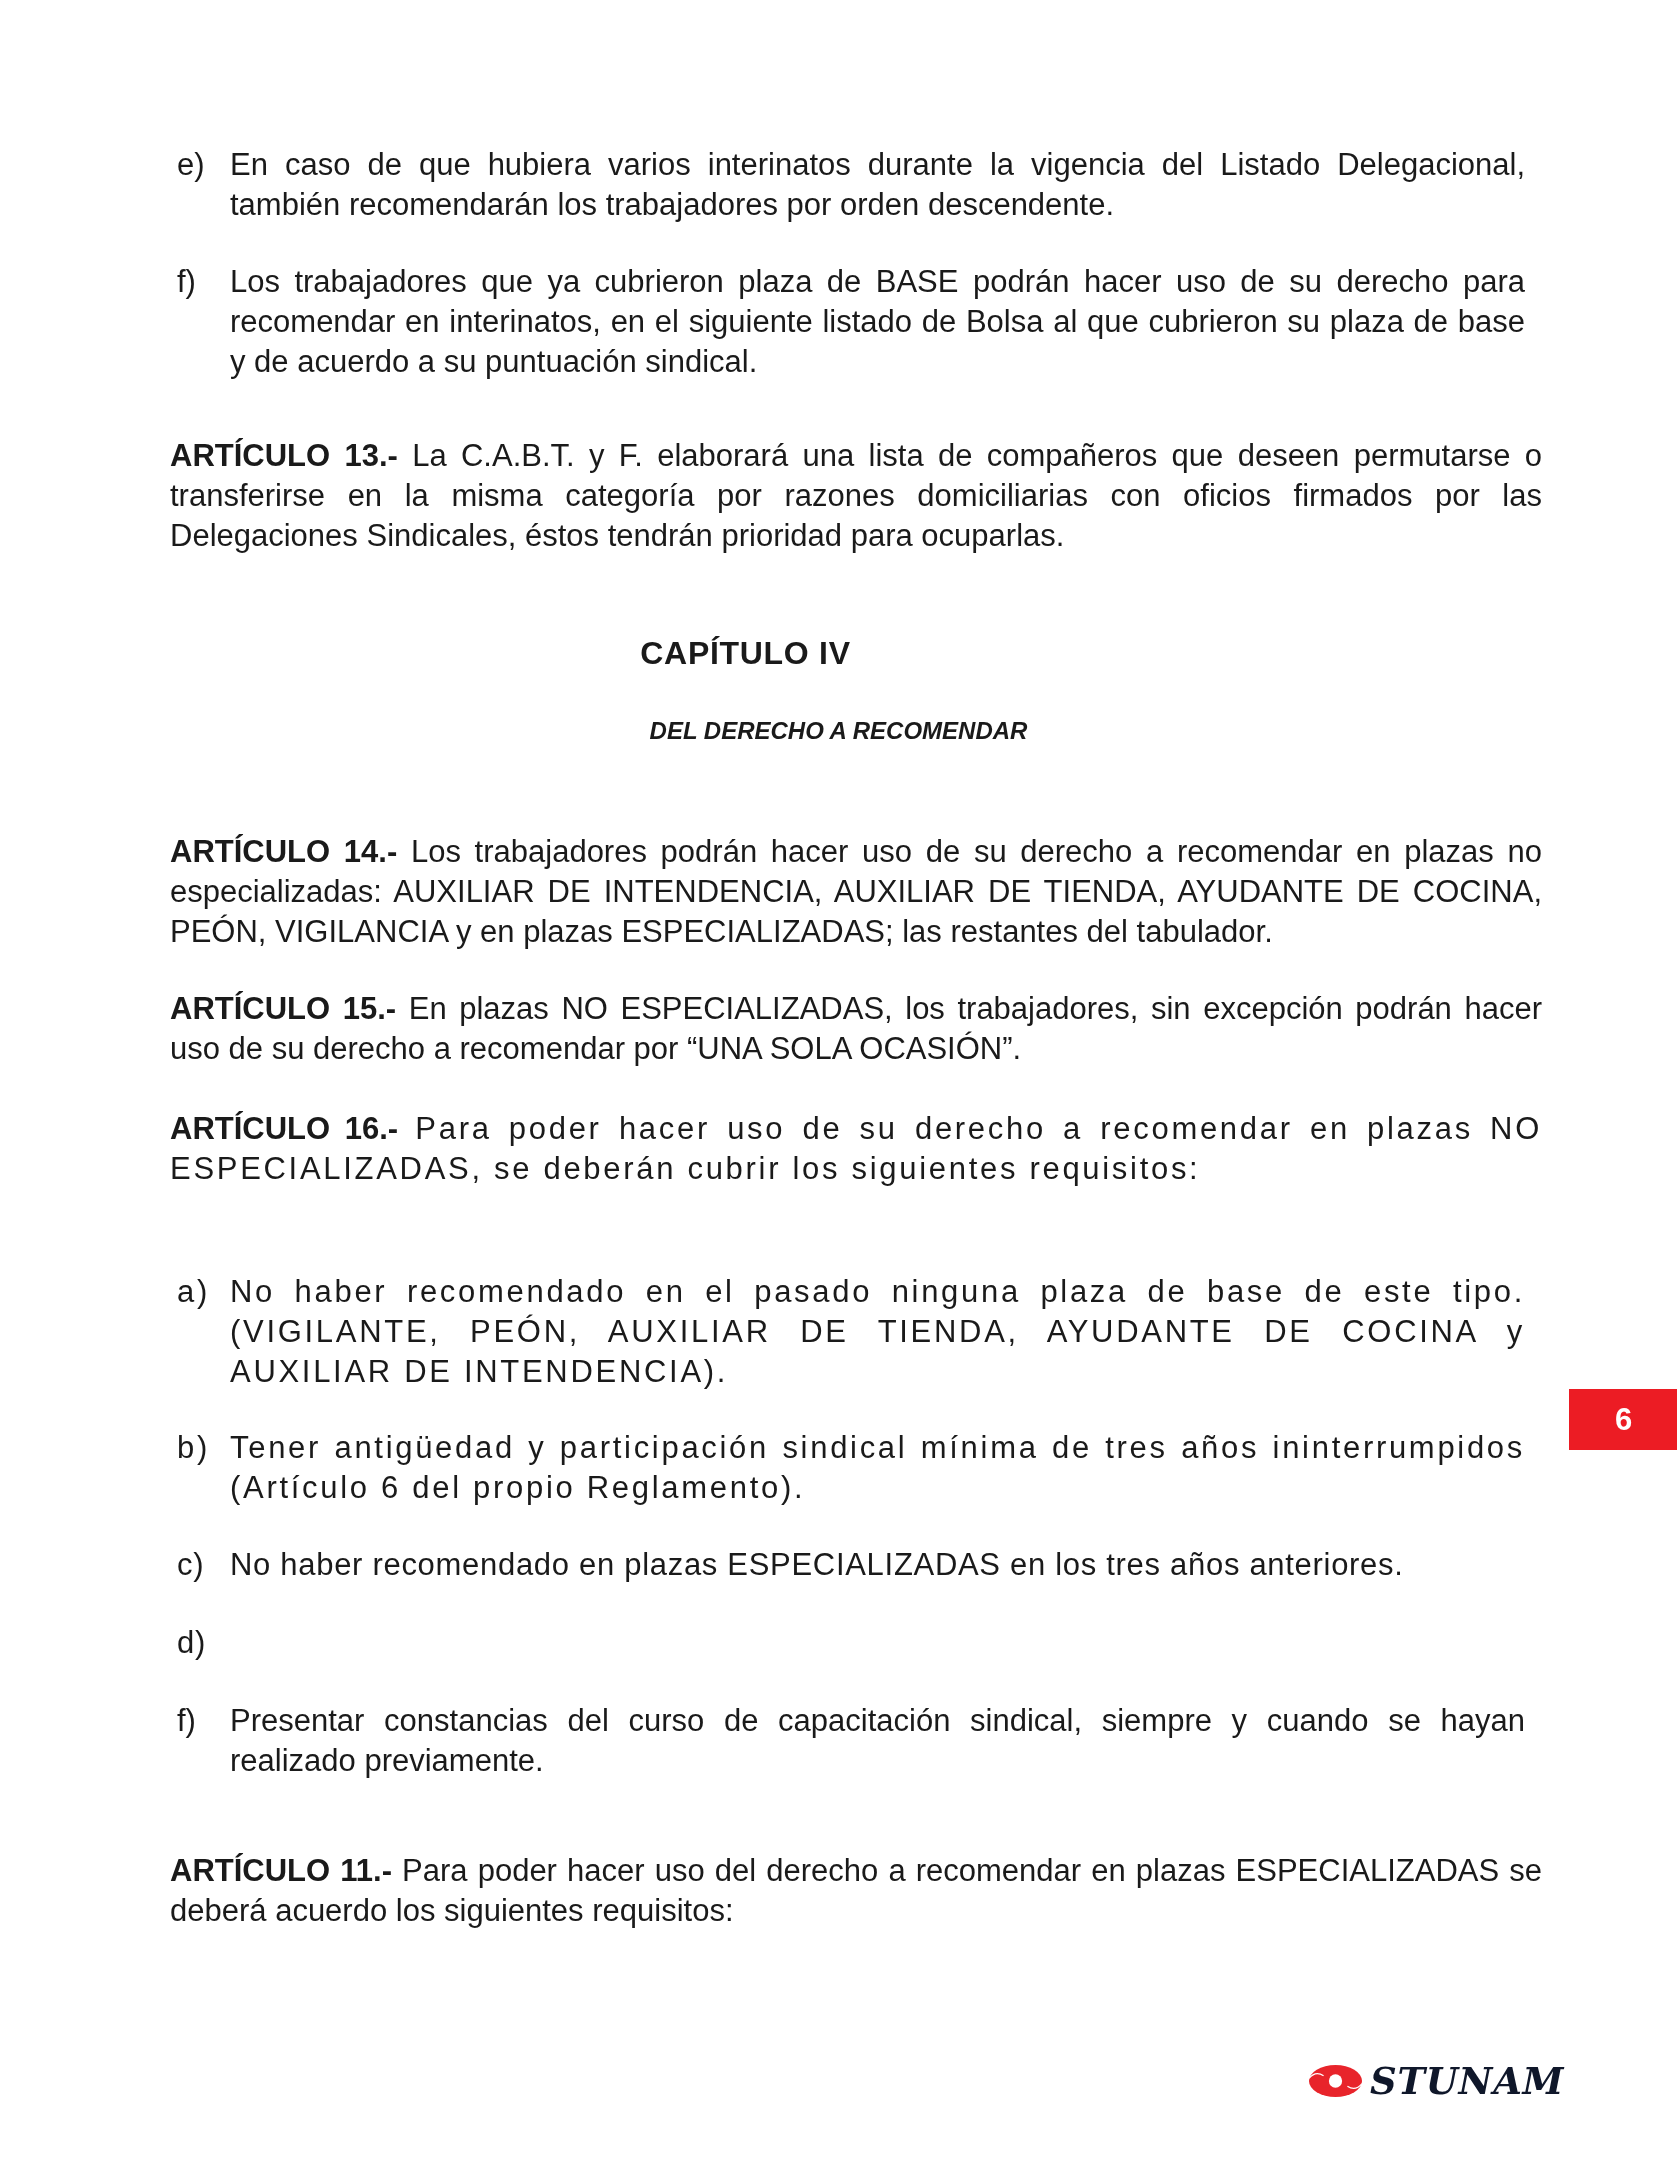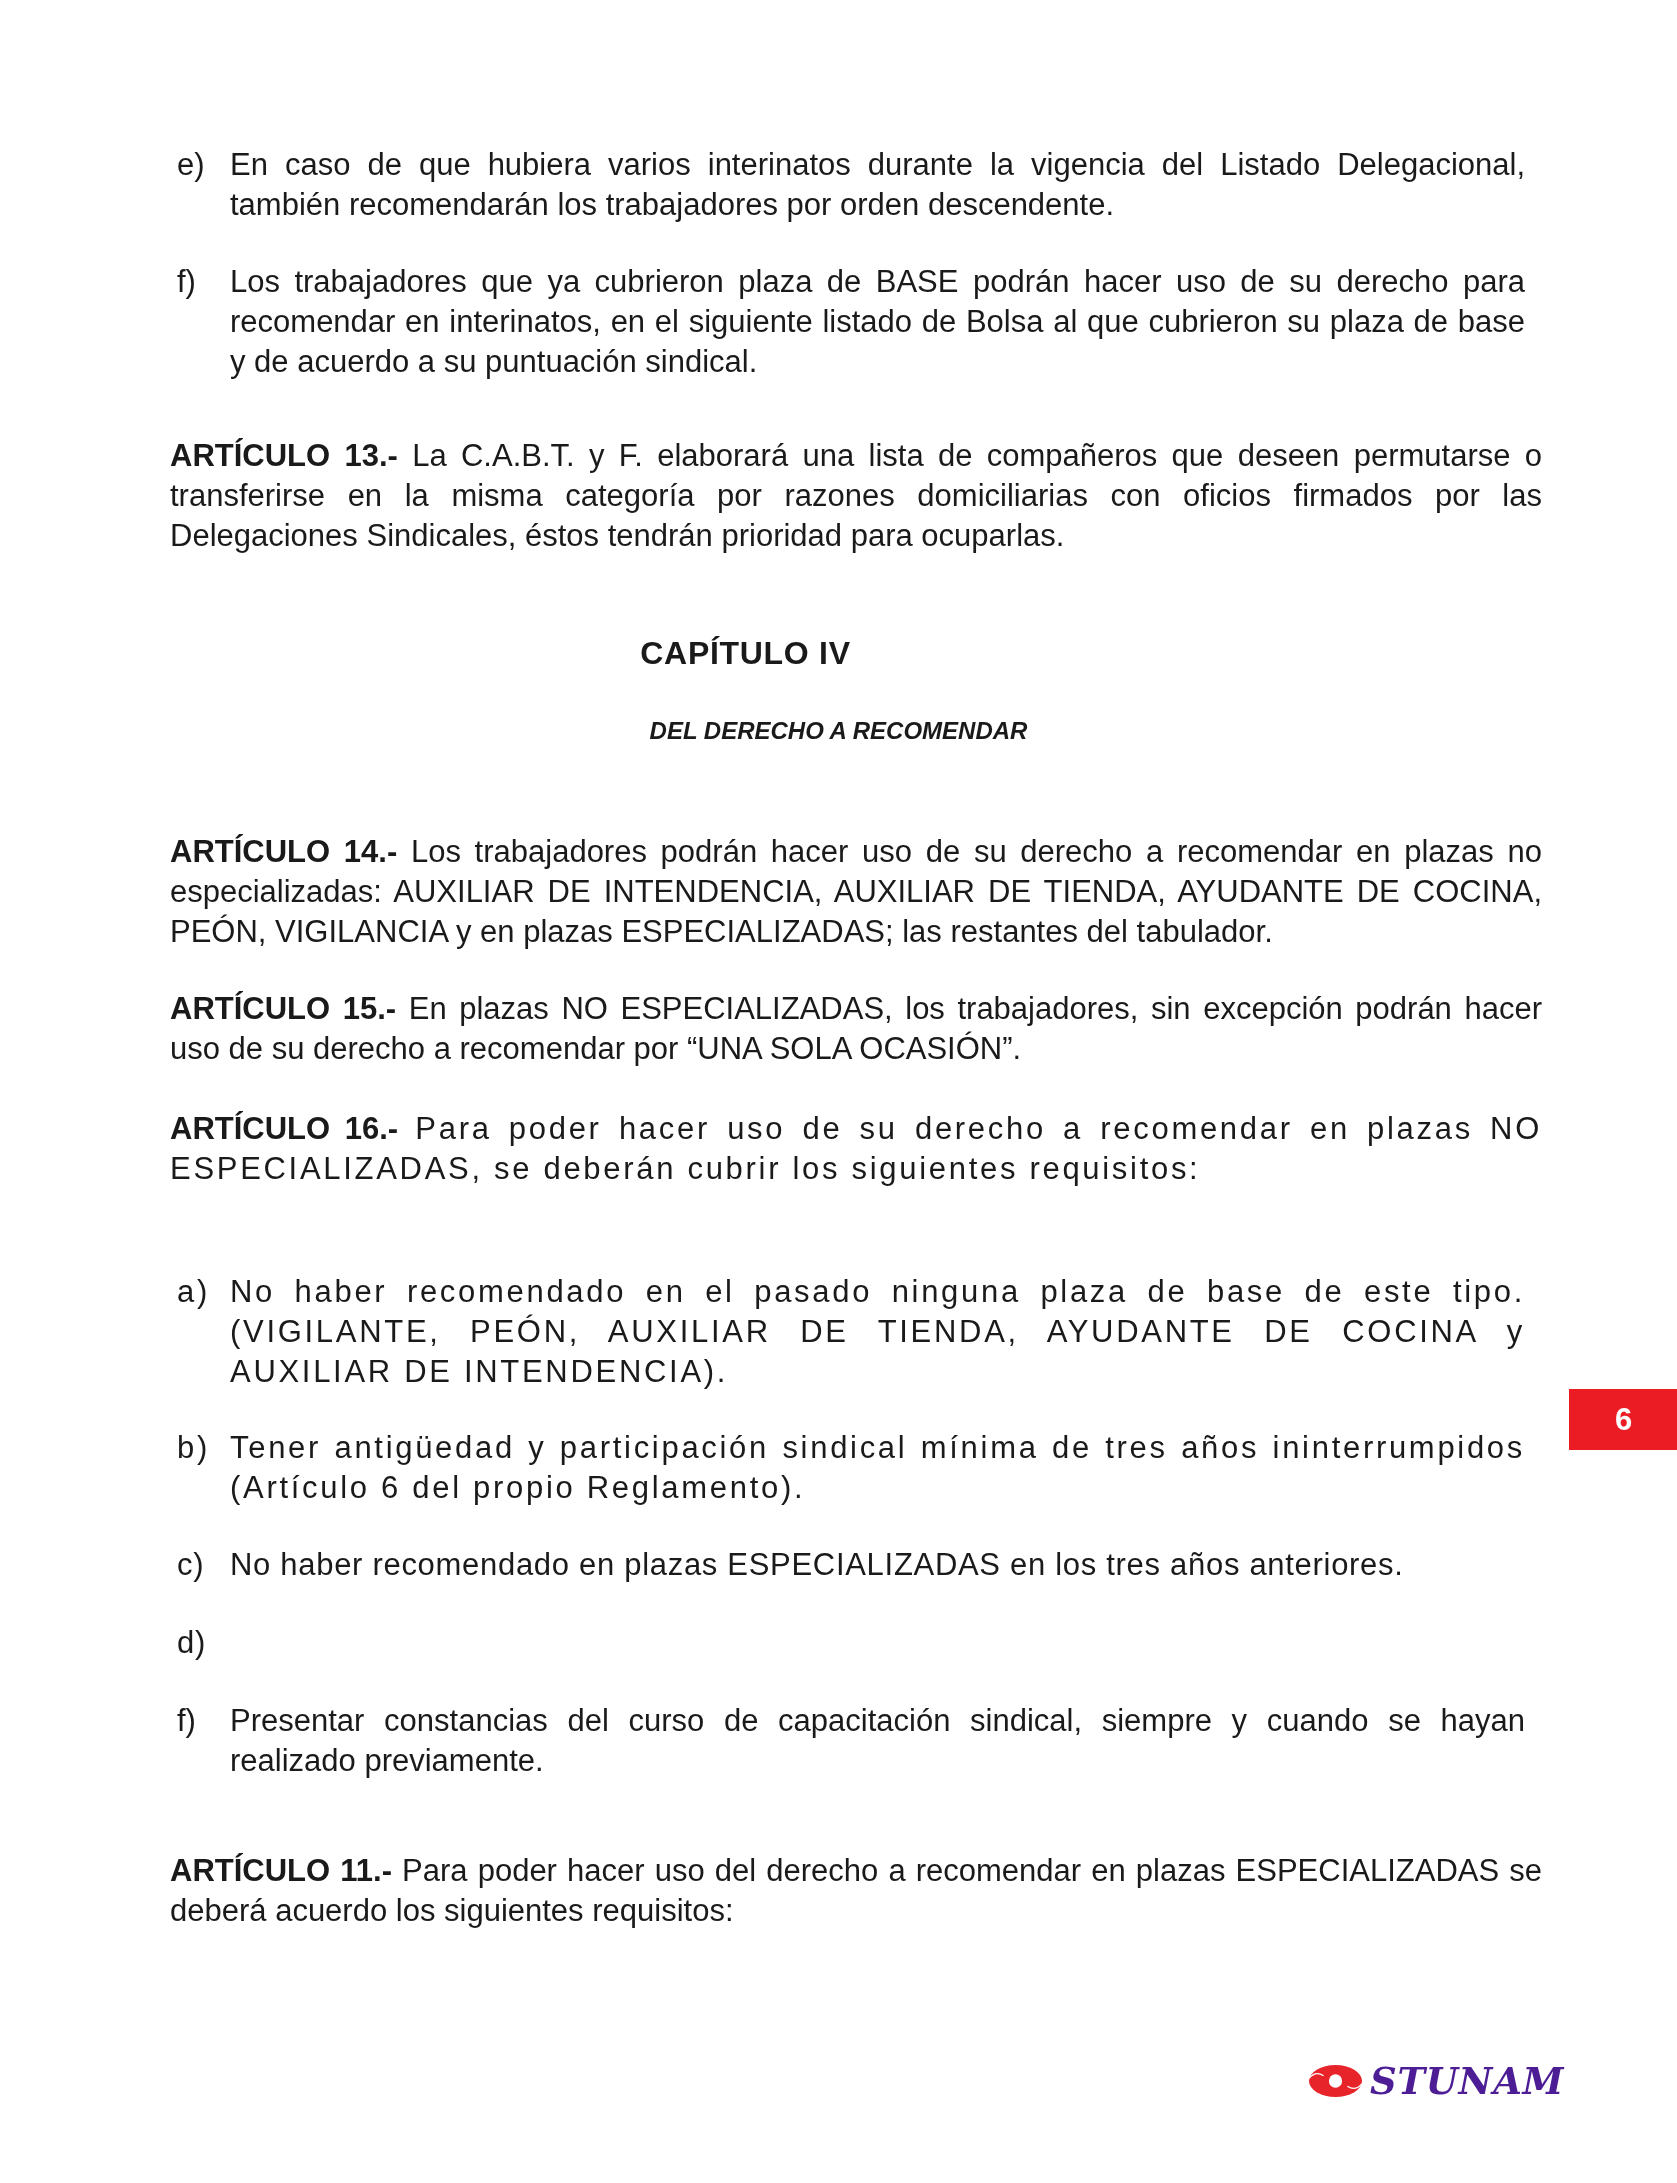--- a/index.html
+++ b/index.html
@@ -29,21 +29,21 @@
     position: absolute; left: 1569px; top: 1389px; width: 109px; height: 61px;
     background: #ec1c24; color: #ffffff; font-weight: bold; font-size: 31px;
     display: flex; align-items: center; justify-content: center;
   }
   .logo {
     position: absolute; left: 1305px; top: 2057px; height: 47px;
     display: flex; align-items: center; gap: 4px;
   }
   .logo-text {
     font-family: "DejaVu Serif", serif; font-weight: bold; font-style: italic;
-    font-size: 37px; color: #4c1d95; letter-spacing: 0.7px;
+    font-size: 37px; color: #0f172a; letter-spacing: 0.7px;
   }
 </style>
 </head>
 <body>
 
 <div class="item" style="top:145px;">
   <span class="lbl">e)</span>
   <span>En caso de que hubiera varios interinatos durante la vigencia del Listado Delegacional, también recomendarán los trabajadores por orden descendente.</span>
 </div>
 <div class="item" style="top:262px;">

